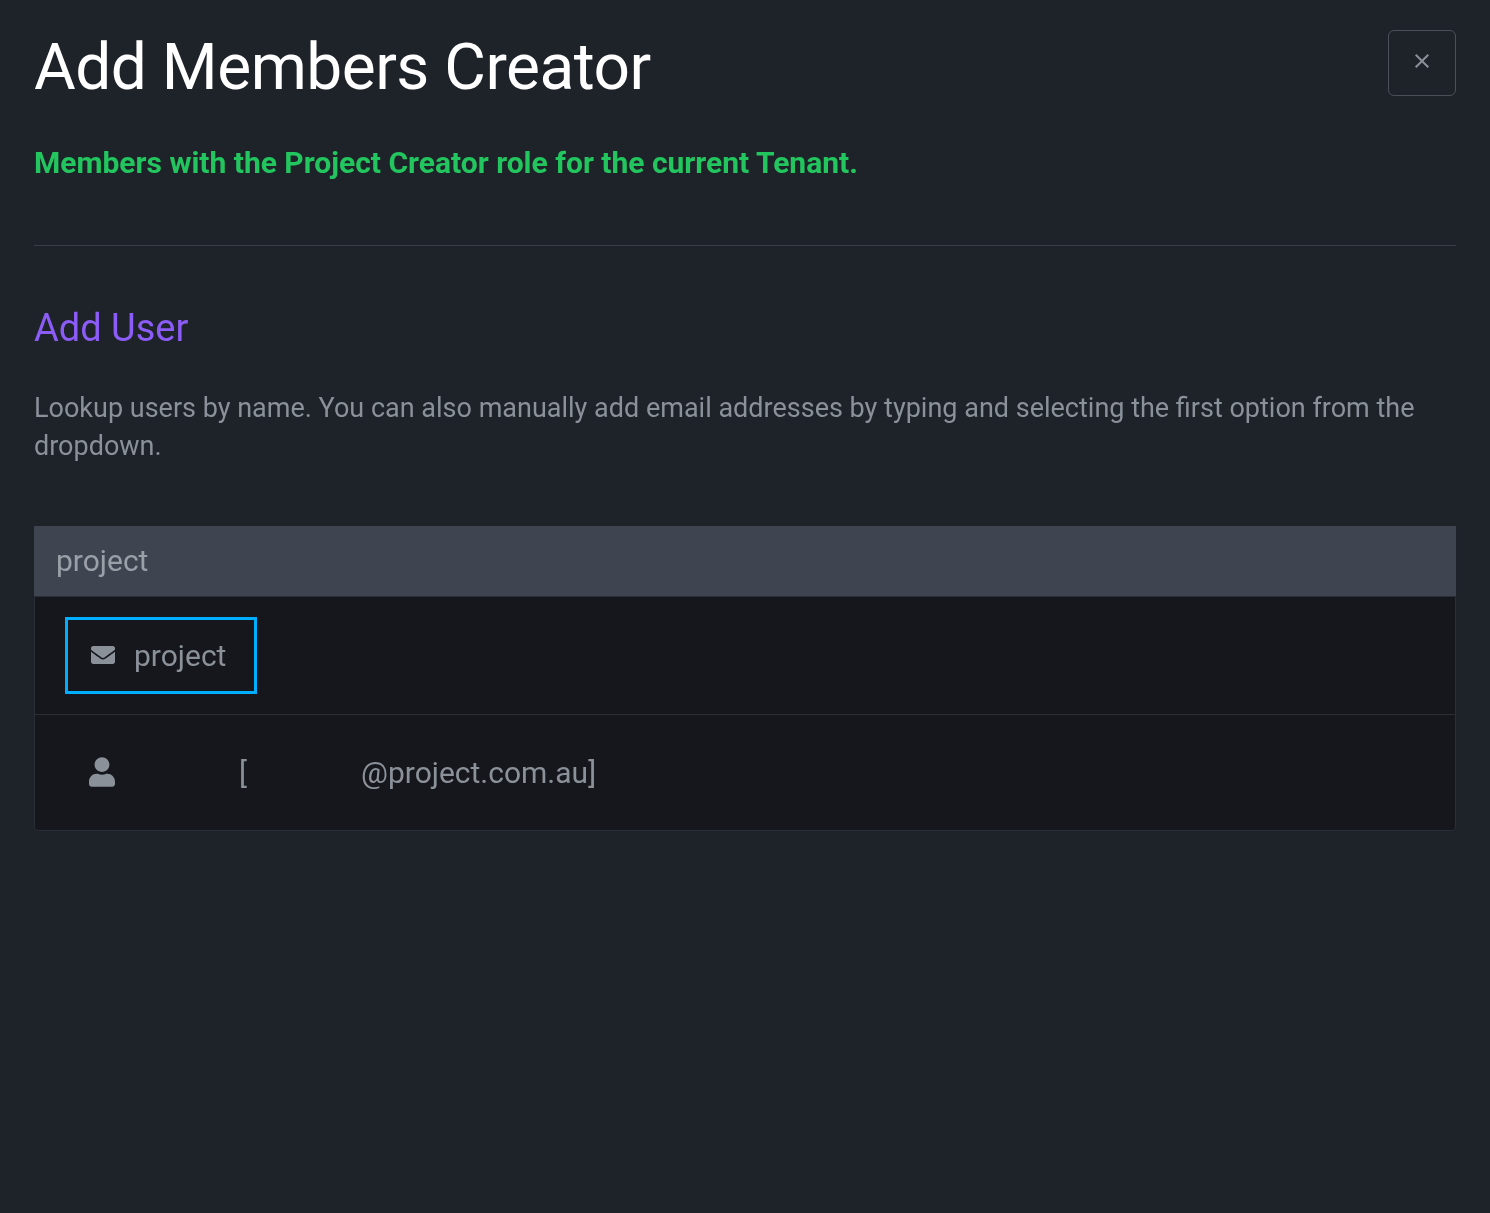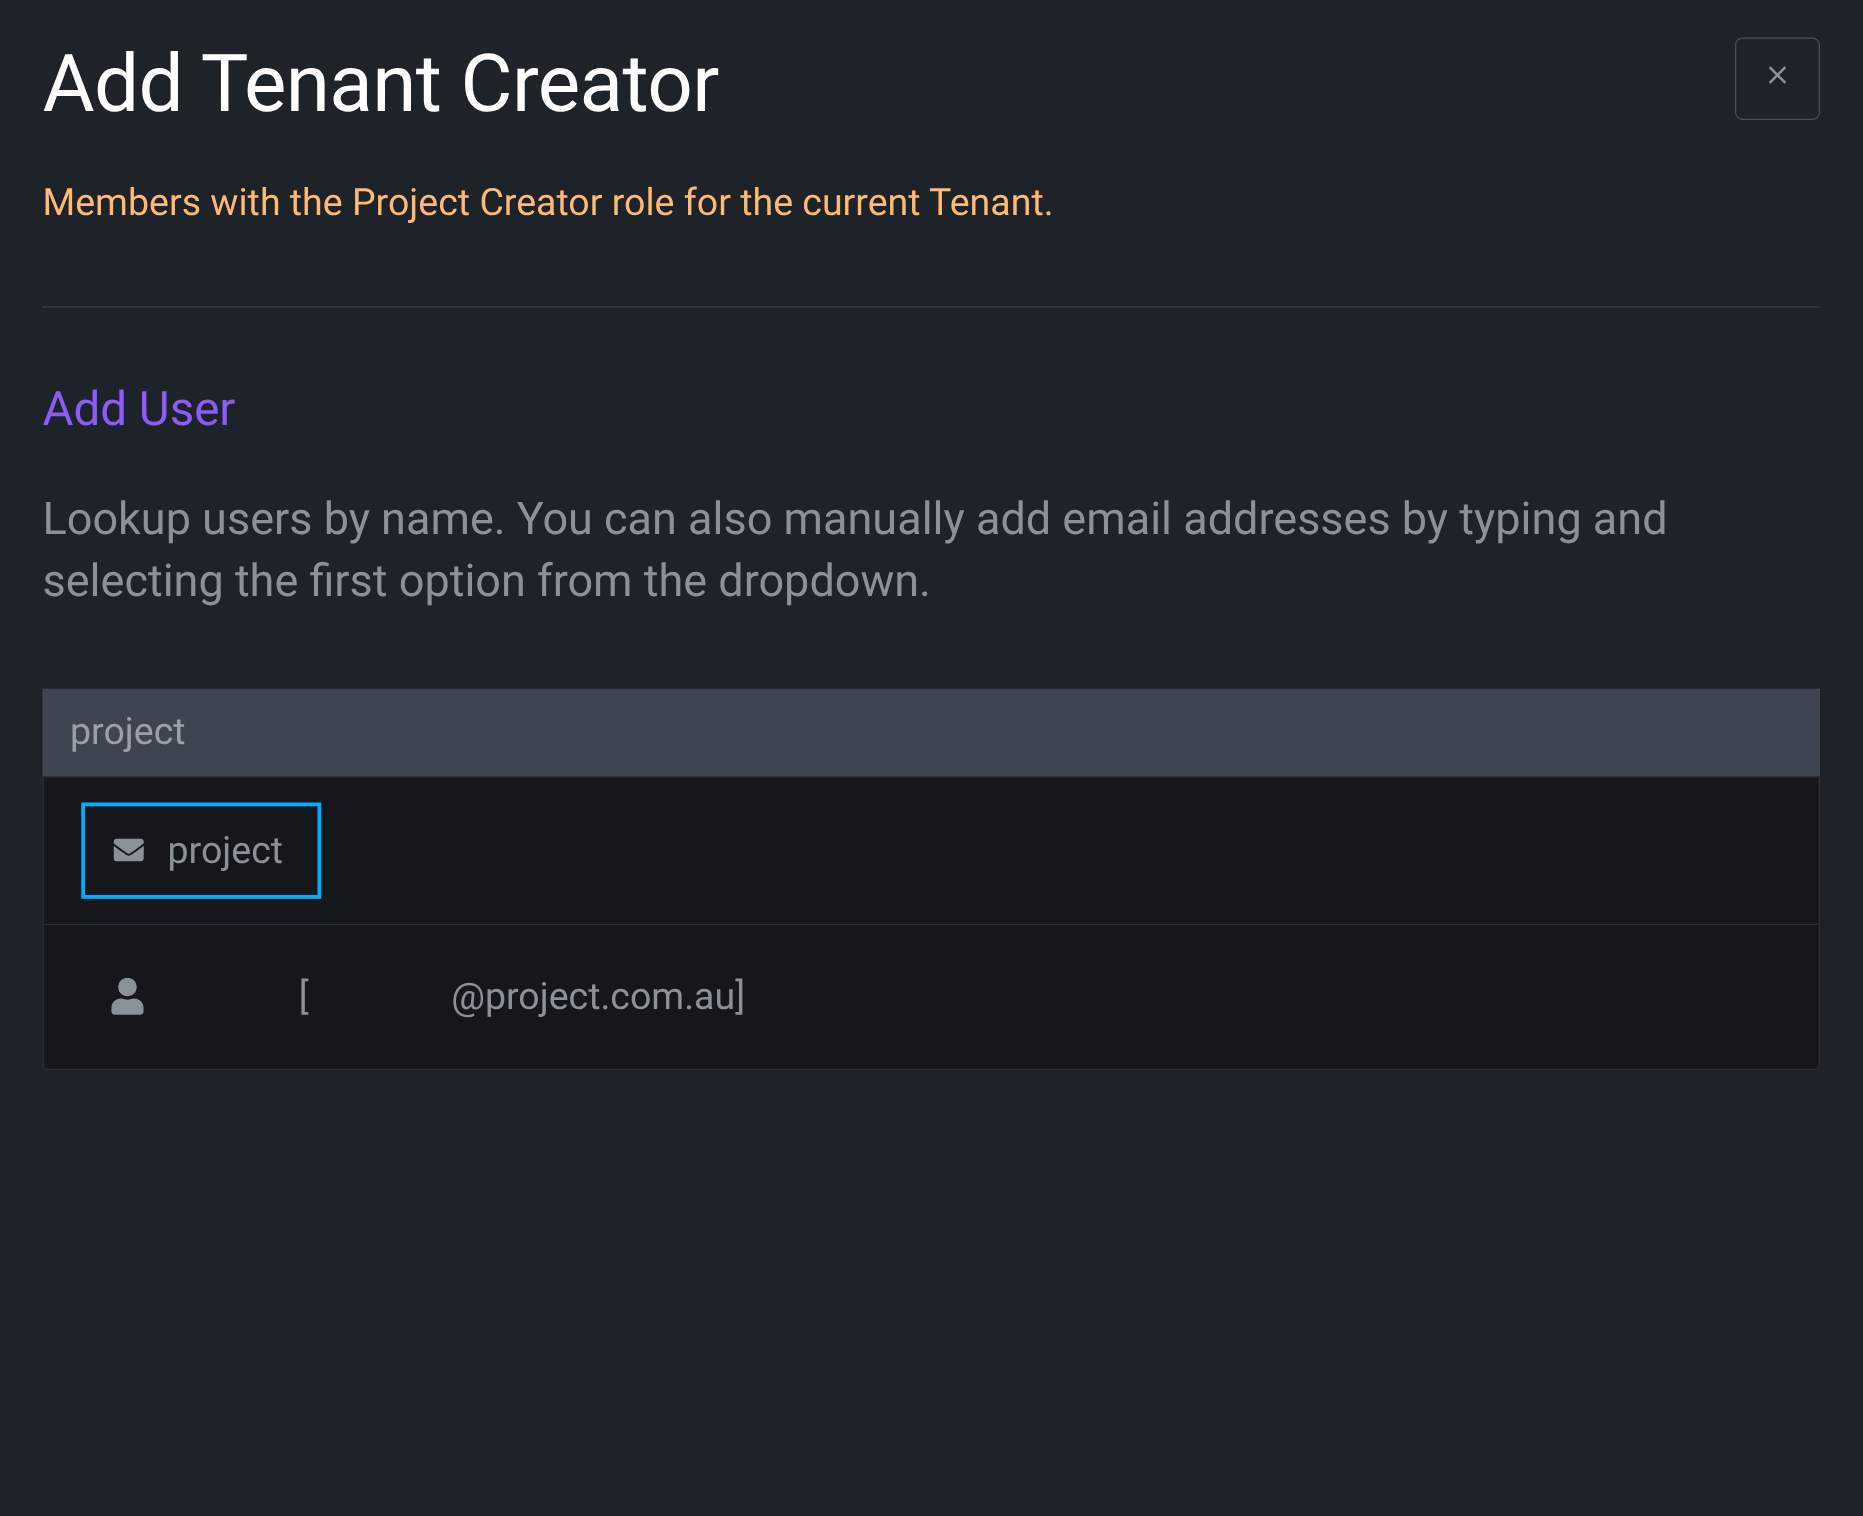--- a/index.html
+++ b/index.html
@@ -43,40 +43,40 @@
     .modal-title {
       font-size: 64px;
       font-weight: 400;
       color: #ffffff;
       margin-bottom: 40px;
       letter-spacing: -0.5px;
     }
     
     .modal-subtitle {
       font-size: 30px;
-      color: #fdba74;
-      font-weight: 400;
+      color: #22c55e;
+      font-weight: 700;
       margin-bottom: 65px;
     }
     
     .divider {
       border: none;
       border-top: 1px solid #3a3f47;
       margin-bottom: 60px;
     }
     
     .section-title {
       font-size: 38px;
       font-weight: 400;
       color: #8b5cf6;
       margin-bottom: 40px;
     }
     
     .section-description {
-      font-size: 36px;
+      font-size: 27px;
       color: #8b9199;
       font-weight: 400;
       line-height: 1.4;
       margin-bottom: 60px;
     }
     
     .search-wrapper {
       position: relative;
     }
     
@@ -170,21 +170,21 @@
 <div class="modal-container">
 
   <button class="close-button">
     <span>
       <svg width="24" height="24" viewBox="0 0 24 24" fill="currentColor">
         <path d="M19 6.41L17.59 5 12 10.59 6.41 5 5 6.41 10.59 12 5 17.59 6.41 19 12 13.41 17.59 19 19 17.59 13.41 12z"></path>
       </svg>
     </span>
   </button>
 
-  <h1 class="modal-title">Add Tenant Creator</h1>
+  <h1 class="modal-title">Add Members Creator</h1>
 
   <p class="modal-subtitle">Members with the Project Creator role for the current Tenant.</p>
 
   <hr class="divider">
 
   <h2 class="section-title">Add User</h2>
 
   <p class="section-description">Lookup users by name. You can also manually add email addresses by typing and selecting the first option from the dropdown.</p>
 
   <div class="search-wrapper">

